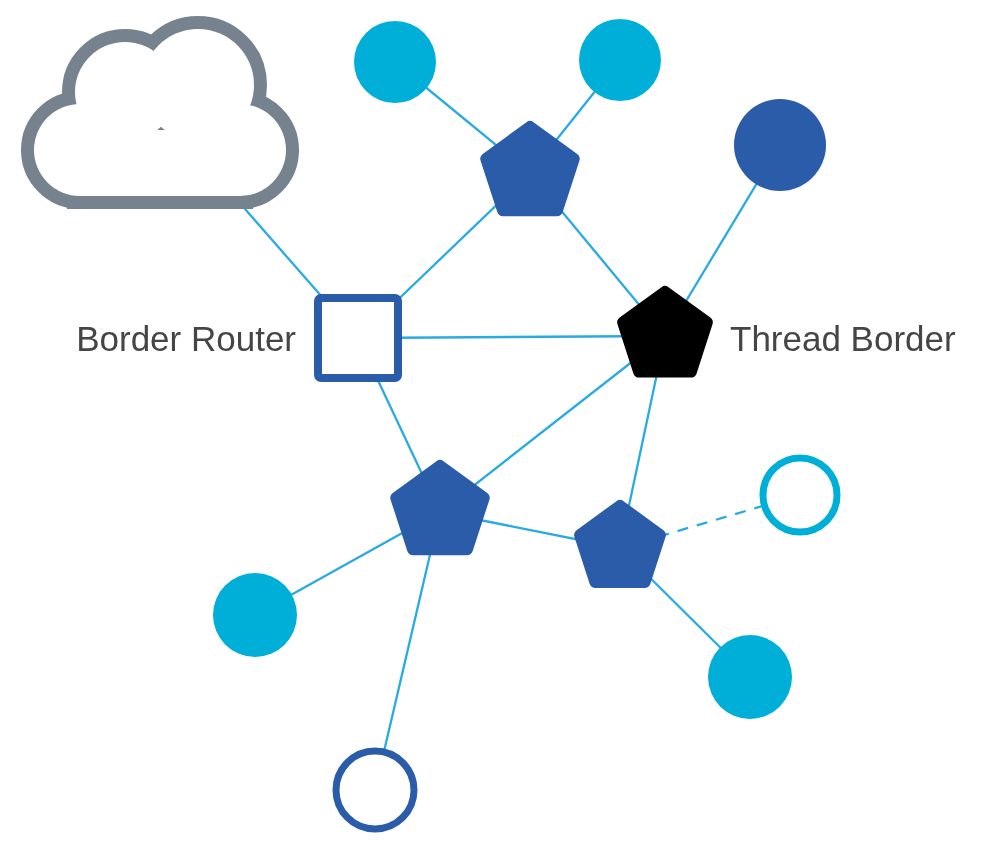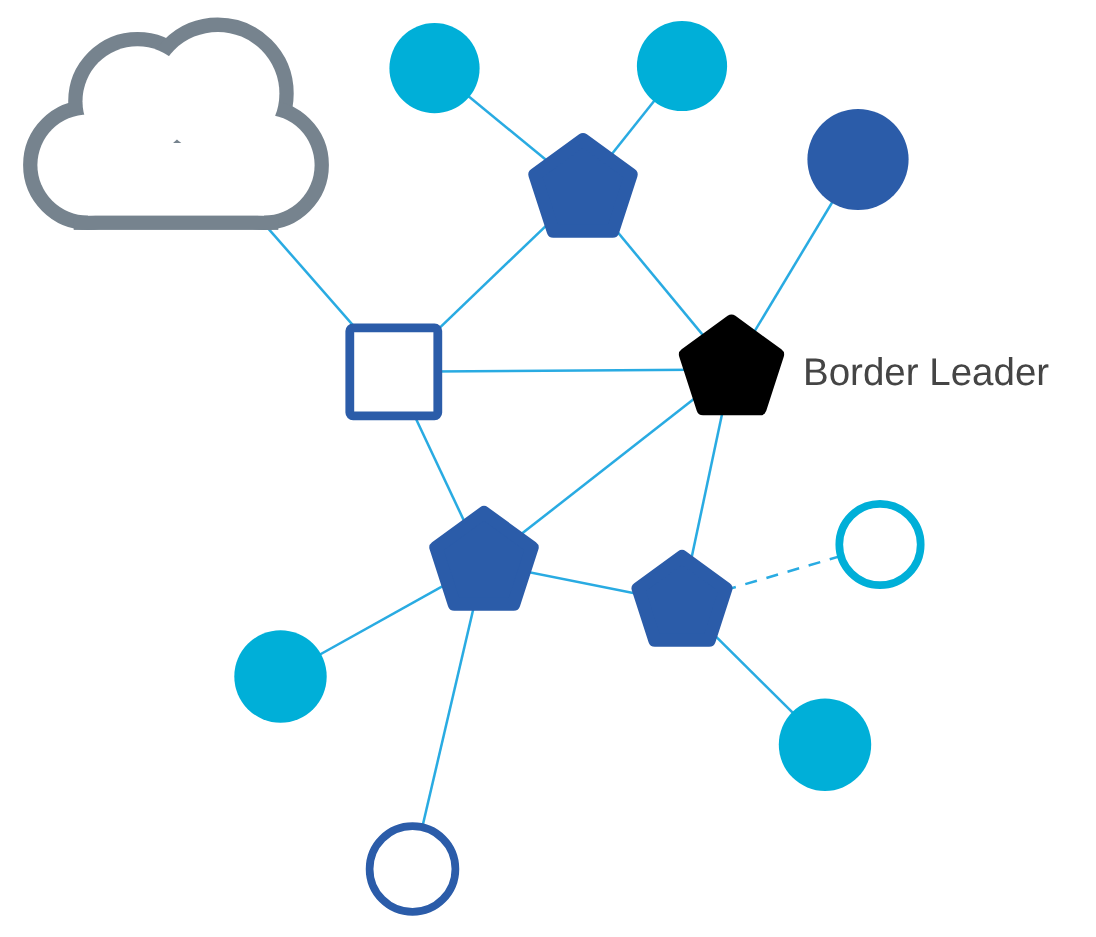--- a/index.html
+++ b/index.html
@@ -73,15 +73,16 @@
       <polygon points="620.0,506.0 659.9,535.0 644.7,582.0 595.3,582.0 580.1,535.0" fill="#2B5CA9" stroke="#2B5CA9" stroke-width="12" stroke-linejoin="round"></polygon>
       <circle cx="395" cy="62" r="41" fill="#00AFD8"></circle>
       <circle cx="620" cy="60" r="41" fill="#00AFD8"></circle>
       <circle cx="780" cy="145" r="46" fill="#2B5CA9"></circle>
       <circle cx="255" cy="615" r="42" fill="#00AFD8"></circle>
       <circle cx="750" cy="677" r="42" fill="#00AFD8"></circle>
       <circle cx="800" cy="495" r="37" fill="#fff" stroke="#00AFD8" stroke-width="7"></circle>
       <circle cx="375" cy="790" r="39" fill="#fff" stroke="#2B5CA9" stroke-width="7"></circle>
     </svg>
 
+  <div class="node-label label-border-router">Border Router</div>
 
-  <div class="node-label label-thread-leader">Border Leader</div>
+  <div class="node-label label-thread-leader">Thread Border</div>
 </div>
 
 </body></html>

